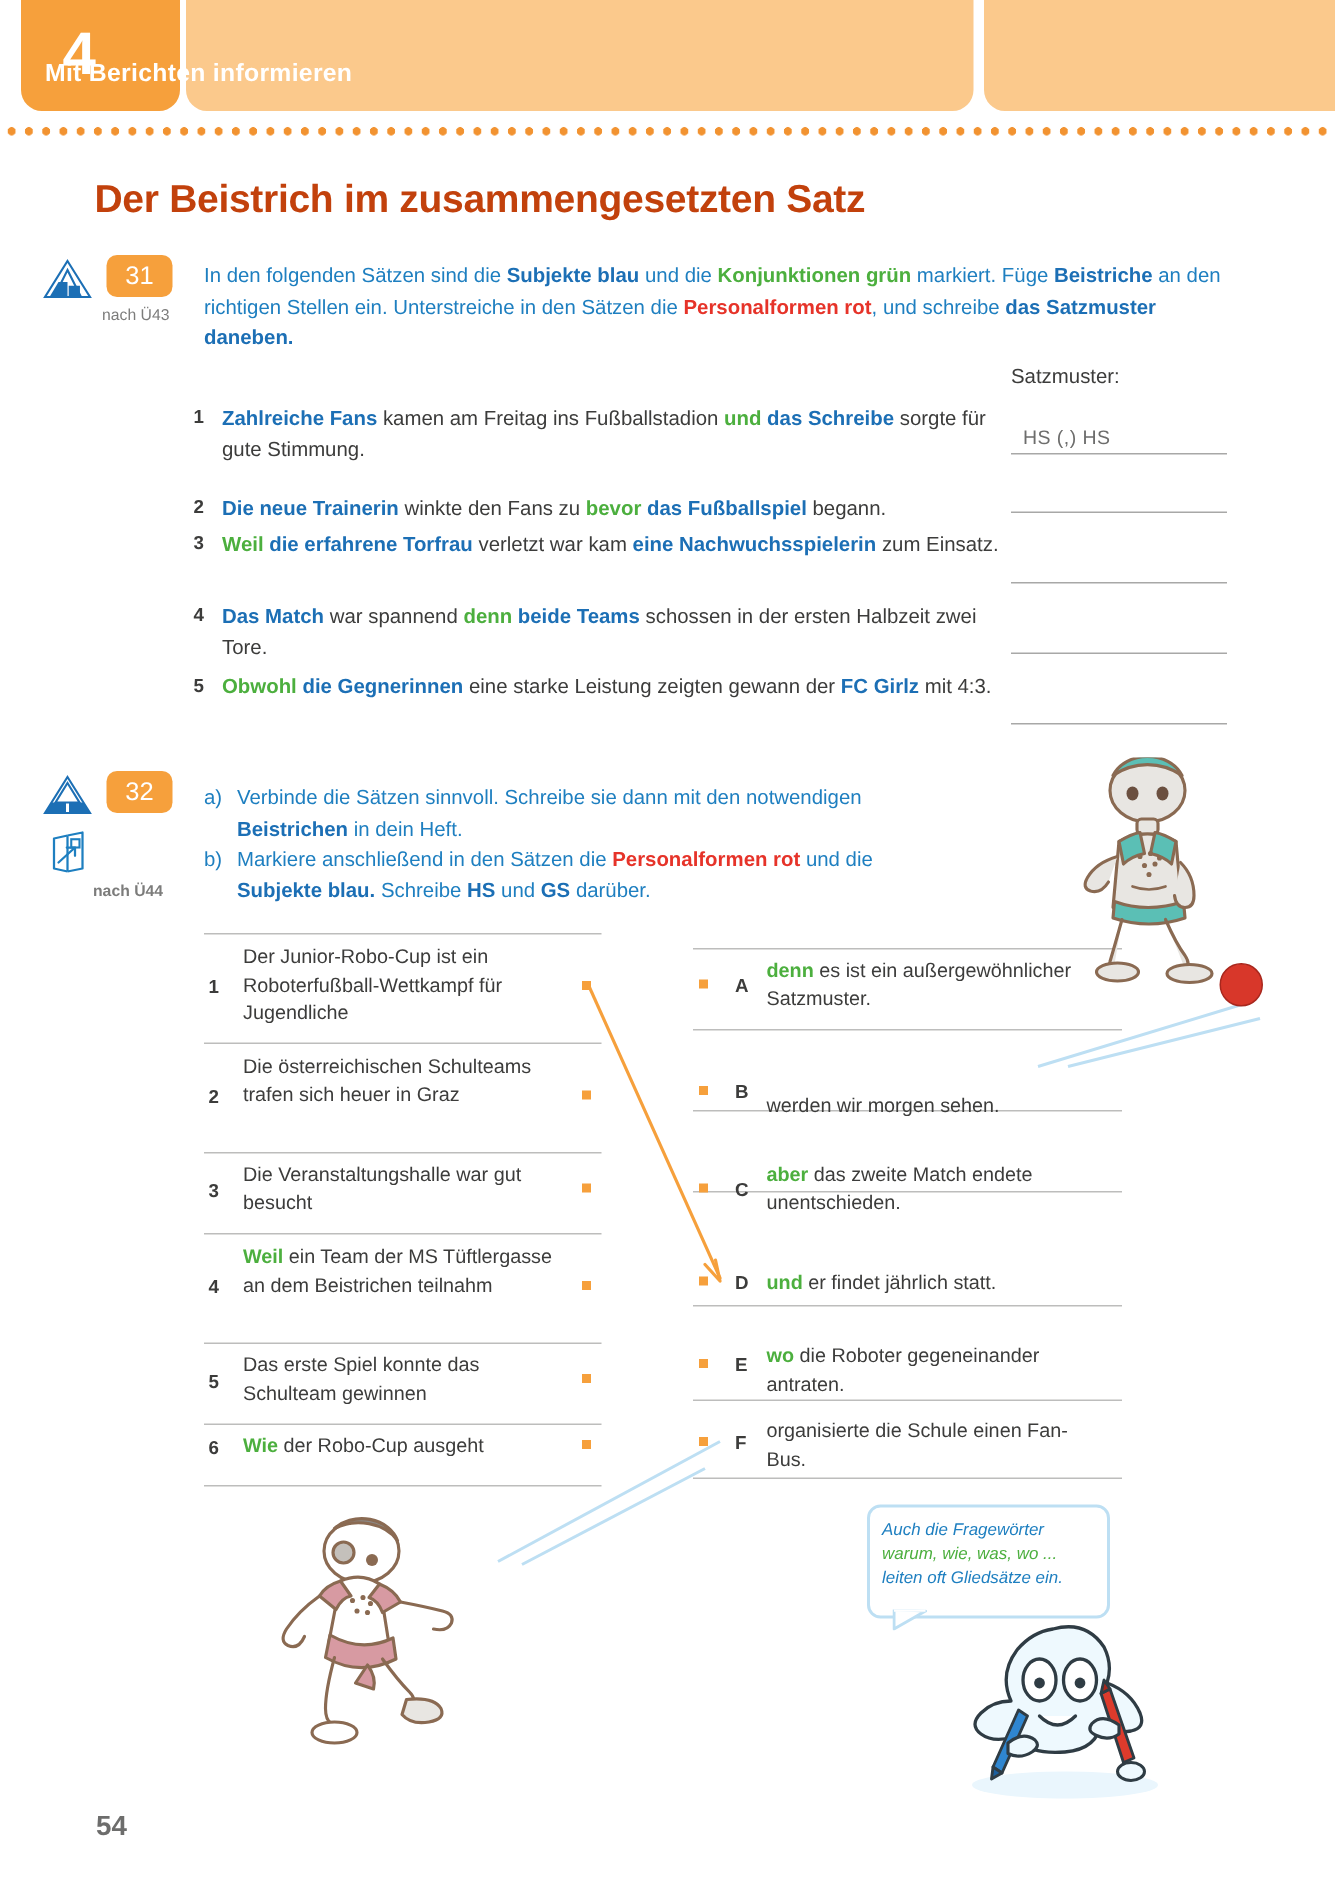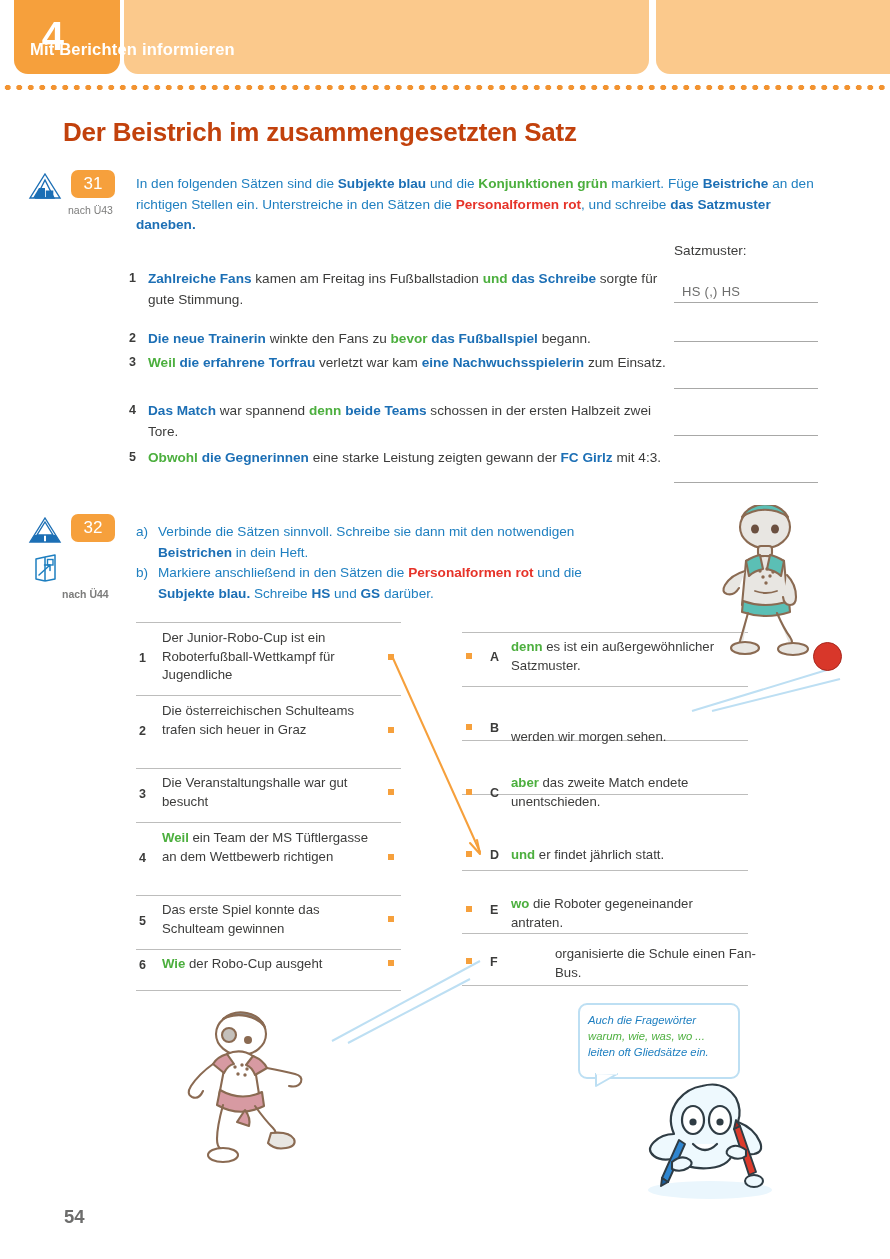--- a/index.html
+++ b/index.html
@@ -289,21 +289,21 @@
 <div class="match-text" style="left:162px; top:702px; width:215px;"><span>Die österreichischen Schulteams trafen sich heuer in Graz</span></div>
 <div class="dot" style="left:388px; top:727px;"></div>
 
 <div class="match-row" style="left:136px; top:768px; width:265px; height:54px;"></div>
 <div class="match-idx" style="left:139px; top:787px;">3</div>
 <div class="match-text" style="left:162px; top:774px; width:215px;"><span>Die Veranstaltungshalle war gut besucht</span></div>
 <div class="dot" style="left:388px; top:789px;"></div>
 
 <div class="match-row" style="left:136px; top:822px; width:265px; height:73px;"></div>
 <div class="match-idx" style="left:139px; top:851px;">4</div>
-<div class="match-text" style="left:162px; top:829px; width:215px;"><span class="b-green">Weil</span><span> ein Team der MS Tüftlergasse an dem Wettbewerb richtigen</span></div>
+<div class="match-text" style="left:162px; top:829px; width:215px;"><span class="b-green">Weil</span><span> ein Team der MS Tüftlergasse an dem Beistrichen teilnahm</span></div>
 <div class="dot" style="left:388px; top:854px;"></div>
 
 <div class="match-row" style="left:136px; top:895px; width:265px; height:54px;"></div>
 <div class="match-idx" style="left:139px; top:914px;">5</div>
 <div class="match-text" style="left:162px; top:901px; width:215px;"><span>Das erste Spiel konnte das Schulteam gewinnen</span></div>
 <div class="dot" style="left:388px; top:916px;"></div>
 
 <div class="match-row" style="left:136px; top:949px; width:265px; height:41px;"></div>
 <div class="match-idx" style="left:139px; top:958px;">6</div>
 <div class="match-text" style="left:162px; top:955px; width:215px;"><span class="b-green">Wie</span><span> der Robo-Cup ausgeht</span></div>
@@ -332,21 +332,21 @@
 <div class="match-text" style="left:511px; top:846px; width:225px;"><span class="b-green">und</span><span> er findet jährlich statt.</span></div>
 
 <div class="match-row" style="left:462px; top:870px; width:286px; height:63px;"></div>
 <div class="dot" style="left:466px; top:906px;"></div>
 <div class="match-idx" style="left:490px; top:903px;">E</div>
 <div class="match-text" style="left:511px; top:895px; width:225px;"><span class="b-green">wo</span><span> die Roboter gegeneinander antraten.</span></div>
 
 <div class="match-row" style="left:462px; top:933px; width:286px; height:52px;"></div>
 <div class="dot" style="left:466px; top:958px;"></div>
 <div class="match-idx" style="left:490px; top:955px;">F</div>
-<div class="match-text" style="left:511px; top:945px; width:225px;margin-left:44px;"><span>organisierte die Schule einen Fan-Bus.</span></div>
+<div class="match-text" style="left:511px; top:945px; width:225px;"><span>organisierte die Schule einen Fan-Bus.</span></div>
 
 <svg class="deco" style="left:380px; top:640px;" width="130" height="230" viewBox="0 0 130 230">
   <path d="M12 16 L100 212" fill="none" stroke="#f6a03c" stroke-width="2.1" stroke-linecap="round"></path>
   <path d="M100 214 L90 203 M100 214 L97 200" fill="none" stroke="#f6a03c" stroke-width="2.1" stroke-linecap="round"></path>
 </svg>
 
 <svg class="deco" style="left:690px; top:665px;" width="160" height="50" viewBox="0 0 160 50">
   <path d="M2 46 L140 4" fill="none" stroke="#bddff3" stroke-width="2"></path>
   <path d="M22 46 L150 14" fill="none" stroke="#bddff3" stroke-width="2"></path>
 </svg>

